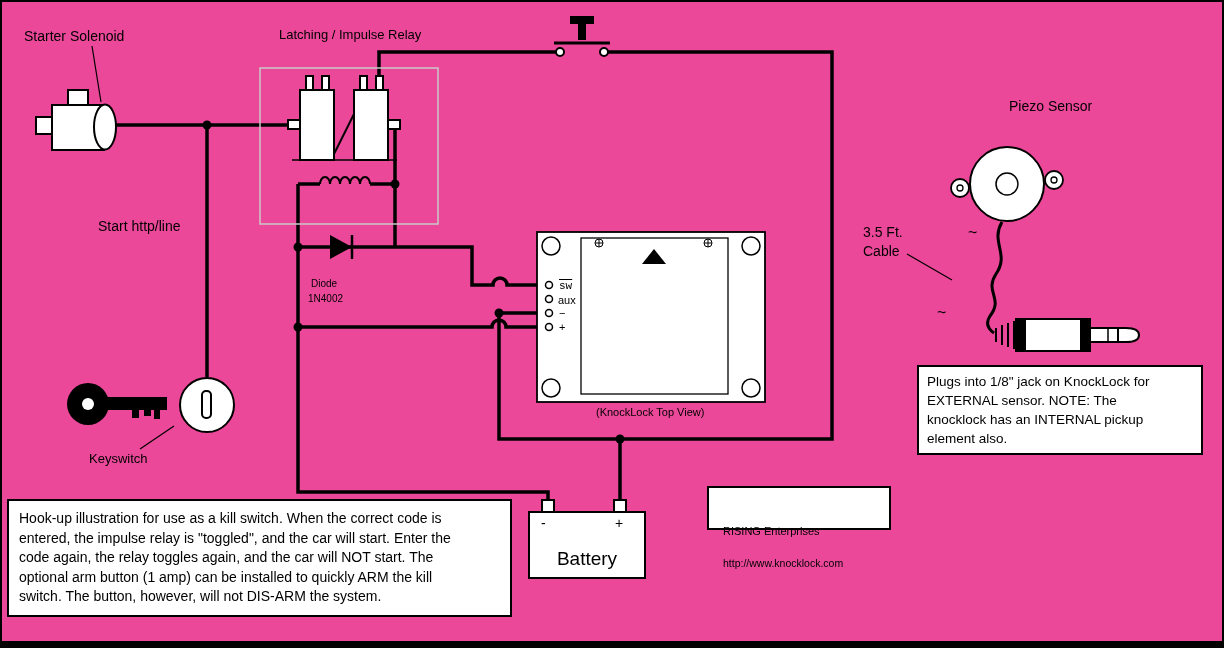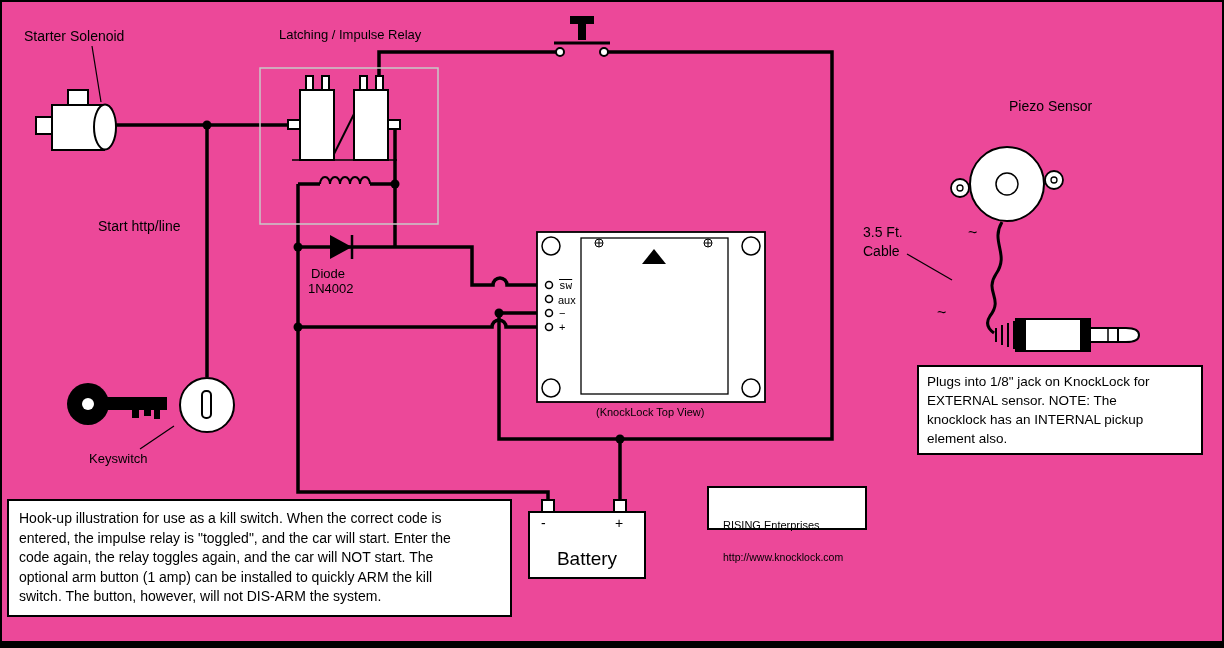--- a/index.html
+++ b/index.html
@@ -16,36 +16,36 @@
   }
   #canvas{position:absolute;left:0;top:0;}
   .lbl{
     position:absolute;
     white-space:pre-line;
     font-family:"Liberation Sans", sans-serif;
     color:#000;
     line-height:1.35;
   }
   .f14{font-size:14px;}
-  .f13{font-size:13px;}
+  .f13{font-size:10px;margin-top:12px;}
   .f12{font-size:13px;}
   .f11{font-size:11px;}
   .overline{text-decoration:overline;font-family:Liberation Mono, monospace;}
   .notebox{
     position:absolute;
     box-sizing:border-box;
     border:2px solid #000;
     background:#fff;
     white-space:pre-line;
     font-family:"Liberation Sans", sans-serif;
   }
   #arm-note{width:238px;line-height:20px;}
   #plug-note{left:915px;top:363px;width:286px;height:90px;padding:5px 8px;font-size:13.5px;line-height:19px;}
   #killswitch-note{left:5px;top:497px;width:505px;height:118px;padding:8px 10px;font-size:14px;line-height:19.5px;}
-  #company-box{left:705px;top:484px;width:160px;height:44px;padding:12px 6px 0 14px;}
+  #company-box{left:705px;top:484px;width:184px;height:44px;padding:18px 6px 0 14px;}
   #company-name{font-size:11px;line-height:14px;}
   #company-url{font-size:10.5px;line-height:14px;}
   #battery-caption{left:527px;top:544px;width:116px;text-align:center;font-size:19px;}
   .tilde{font-size:16px;}
 </style>
 </head>
 <body>
 
 <div id="page">
 

